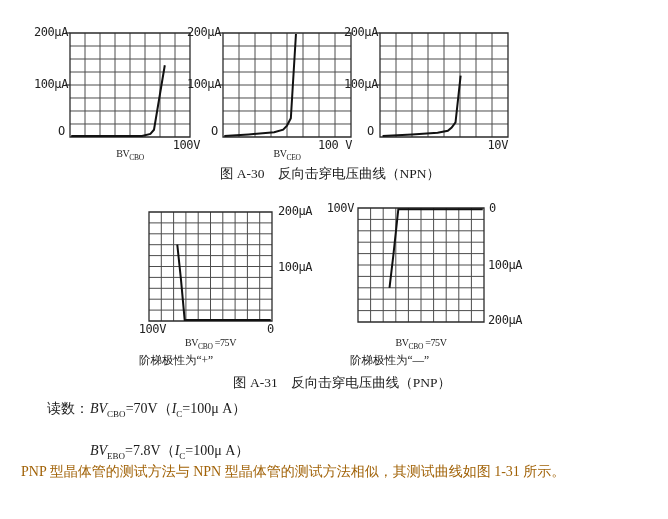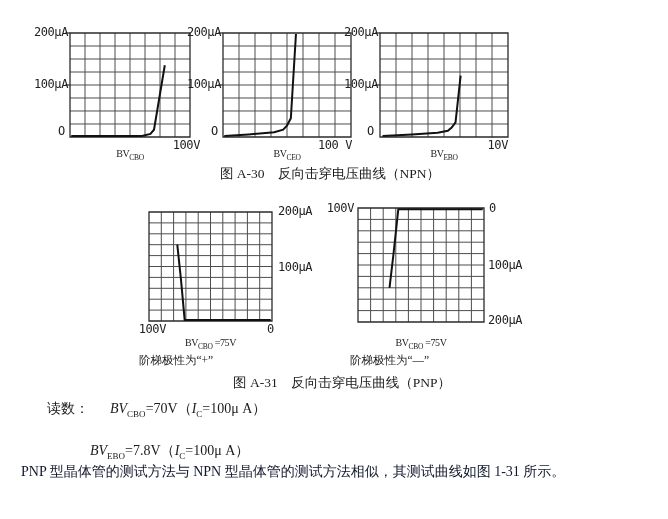--- a/index.html
+++ b/index.html
@@ -11,22 +11,22 @@
        letter-spacing:-0.4px;white-space:nowrap;color:#222;}
   .lab.r{text-align:right;}
   .blab{position:absolute;font-family:Liberation Serif, serif;font-size:10px;line-height:12px;
         letter-spacing:-0.4px;white-space:nowrap;color:#222;text-align:center;}
   .blab sub{font-size:7.5px;letter-spacing:-0.3px;}
   .caption{position:absolute;font-size:13.5px;text-align:center;white-space:nowrap;color:#1b1b1b;}
   .polar{position:absolute;font-size:11.5px;text-align:left;white-space:nowrap;color:#1b1b1b;}
   .rline{position:absolute;font-size:14px;line-height:17px;white-space:nowrap;color:#1b1b1b;}
   .rline sub{font-size:9px;}
   .rline i{font-style:italic;}
-  .rlabel{margin-right:21px;}
-  .para{position:absolute;font-size:14px;white-space:nowrap;color:#0f172a;}
+  .rlabel{margin-right:1px;}
+  .para{position:absolute;font-size:14px;white-space:nowrap;color:#a16207;}
 </style>
 </head>
 <body>
 
 <div class="page">
 
   <div class="plot" style="left:70px;top:33px;width:120px;height:104px">
       <svg viewBox="0 0 100 100" preserveAspectRatio="none">
         <path d="M12.50 0 V100 M25.00 0 V100 M37.50 0 V100 M50.00 0 V100 M62.50 0 V100 M75.00 0 V100 M87.50 0 V100 M0 12.50 H100 M0 25.00 H100 M0 37.50 H100 M0 50.00 H100 M0 62.50 H100 M0 75.00 H100 M0 87.50 H100 " fill="none" stroke="#4d4d4d" stroke-width="1" vector-effect="non-scaling-stroke"></path>
         <path d="M0 0 H100 V100 H0 Z" fill="none" stroke="#2b2b2b" stroke-width="1.3" vector-effect="non-scaling-stroke"></path>
@@ -62,21 +62,20 @@
         <path d="M0 0 H100 V100 H0 Z" fill="none" stroke="#2b2b2b" stroke-width="1.3" vector-effect="non-scaling-stroke"></path>
         <path d="M-4 0 H0" fill="none" stroke="#2b2b2b" stroke-width="1.2" vector-effect="non-scaling-stroke"></path>
         <path d="M-4 50 H0" fill="none" stroke="#2b2b2b" stroke-width="1.2" vector-effect="non-scaling-stroke"></path>
         <path d="M2 99 L 25 97.5 L 45 96 L 53 94 L 56 91 L 59 86 L 63 41" fill="none" stroke="#111" stroke-width="2" vector-effect="non-scaling-stroke"></path>
       </svg>
     </div>
   <div class="lab r" style="left:342px;top:27px;width:36px">200μA</div>
   <div class="lab r" style="left:342px;top:79px;width:36px">100μA</div>
   <div class="lab" style="left:367px;top:126px">O</div>
   <div class="lab r" style="left:478px;top:140px;width:30px">10V</div>
-  <div class="blab" style="left:380px;top:148px;width:128px"><span>BV</span><sub>EBO</sub><span></span></div>
 
   <div class="caption" style="left:0px;top:165px;width:660px">图 A-30　反向击穿电压曲线（NPN）</div>
 
   <div class="plot" style="left:149px;top:212px;width:123px;height:109px">
       <svg viewBox="0 0 100 100" preserveAspectRatio="none">
         <path d="M10.00 0 V100 M20.00 0 V100 M30.00 0 V100 M40.00 0 V100 M50.00 0 V100 M60.00 0 V100 M70.00 0 V100 M80.00 0 V100 M90.00 0 V100 M0 10.00 H100 M0 20.00 H100 M0 30.00 H100 M0 40.00 H100 M0 50.00 H100 M0 60.00 H100 M0 70.00 H100 M0 80.00 H100 M0 90.00 H100 " fill="none" stroke="#4d4d4d" stroke-width="1" vector-effect="non-scaling-stroke"></path>
         <path d="M0 0 H100 V100 H0 Z" fill="none" stroke="#2b2b2b" stroke-width="1.3" vector-effect="non-scaling-stroke"></path>
         <path d="M23 30 L 26 62 L 29 99 L 99 99" fill="none" stroke="#111" stroke-width="2" vector-effect="non-scaling-stroke"></path>
       </svg>
     </div>

